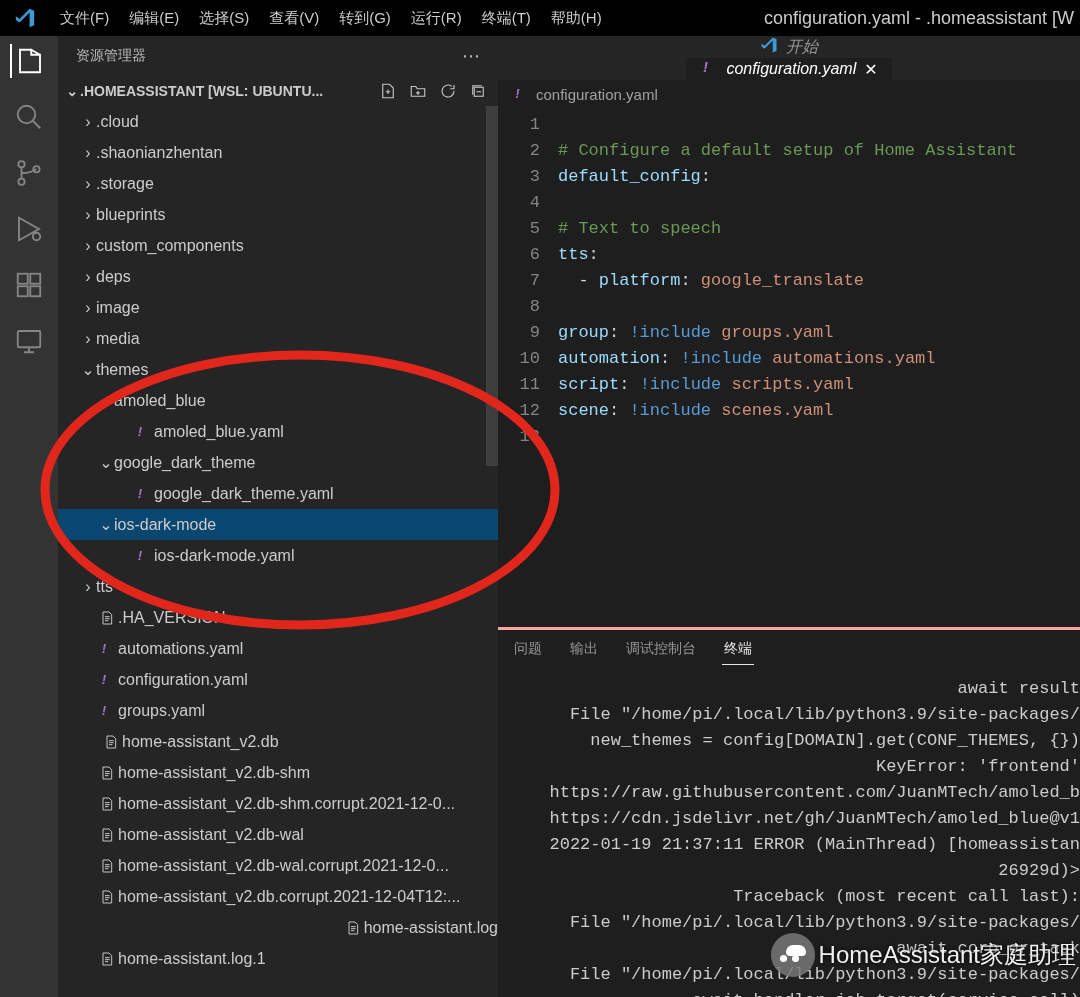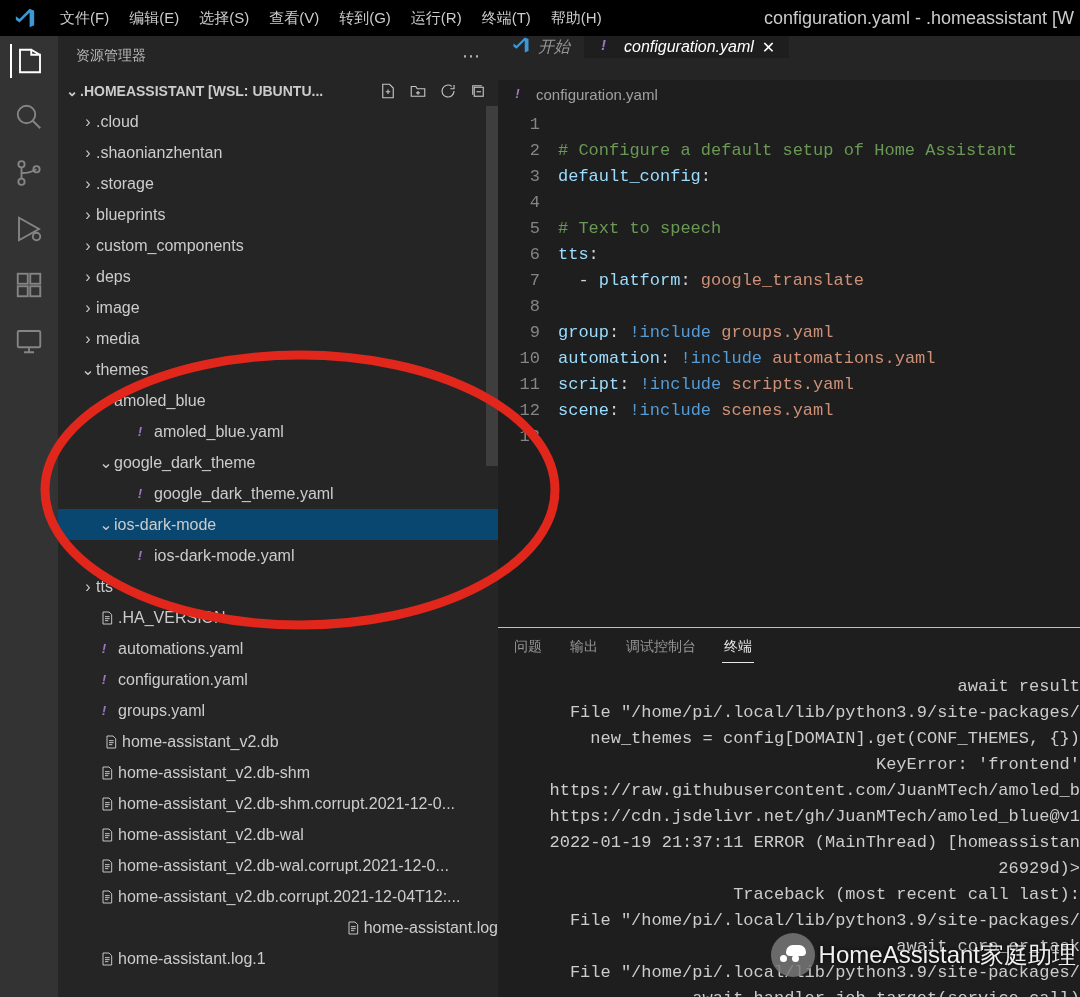--- a/index.html
+++ b/index.html
@@ -38,42 +38,42 @@
 .tree-row { height:31px; display:flex; align-items:center; white-space:nowrap; cursor:pointer; }
 .tree-row.selected { background:#094771; }
 .tree-row .tw { display:inline-block; width:16px; text-align:center; color:#c5c5c5; }
 .tree-row .ficon { display:inline-flex; width:22px; justify-content:center; align-items:center; }
 .tree-row .ficon svg { width:16px; height:16px; }
 .tree-row .label { color:#cccccc; overflow:hidden; text-overflow:ellipsis; }
 .scroll-thumb { position:absolute; right:0; top:0; width:12px; height:360px; background:rgba(121,121,121,0.3); }
 
 
 .editorgroup { flex:1; display:flex; flex-direction:column; background:#1e1e1e; min-width:0; }
-.tabs { height:44px; background:#252526; display:flex; align-items:flex-start; }
+.tabs { height:44px; background:#252526; display:flex; align-items:center;flex-direction:column; }
 .tab { display:flex; align-items:center; padding:0 14px; gap:8px; font-size:16px; color:#969696; cursor:pointer; font-style:italic; }
 .tab.active { background:#1e1e1e; color:#ffffff; }
 .tab svg { width:18px; height:18px; }
 .tab .close { font-style:normal; cursor:pointer; }
 
 .crumbs { height:28px; display:flex; align-items:center; padding-left:14px; gap:8px; font-size:15px; color:#a0a0a0; }
 .crumbs svg { width:16px; height:16px; }
 
 .code { flex:1; display:flex; font-family:Consolas,"Courier New",monospace; font-size:17px; line-height:26px; overflow:hidden; }
 .gutter { width:60px; text-align:right; color:#858585; padding-right:18px; padding-top:4px; }
 .gutter div { height:26px; }
 .lines { flex:1; padding-top:4px; white-space:pre; color:#d4d4d4; overflow:hidden; }
 .lines div { height:26px; }
 .c-comment { color:#6a9955; }
 .c-key { color:#9cdcfe; }
 .c-tag { color:#569cd6; }
 .c-str { color:#ce9178; }
 .c-punc { color:#d4d4d4; }
 
 
-.panel { height:370px; border-top:1px solid #fca5a5; background:#1e1e1e; display:flex; flex-direction:column; }
+.panel { height:370px; border-top:3px solid #fca5a5; background:#1e1e1e; display:flex; flex-direction:column; }
 .panel-tabs { height:38px; display:flex; align-items:center; gap:24px; padding-left:14px; font-size:14px; color:#969696; }
 .ptab { padding:6px 2px; cursor:pointer; }
 .ptab.active { color:#e7e7e7; border-bottom:1px solid #e7e7e7; }
 .term { flex:1; padding:8px 0 0 4px; font-family:Consolas,"Courier New",monospace; font-size:17px; line-height:26px; color:#cccccc; white-space:pre; overflow:hidden;text-align:right; }
 
 
 .anno { position:absolute; pointer-events:none; }
 .anno svg { overflow:visible; }
 
 

